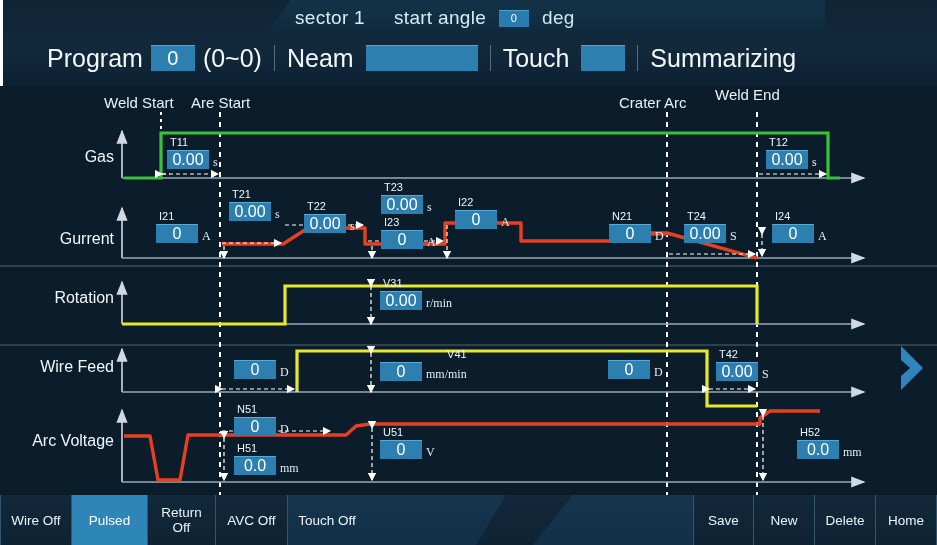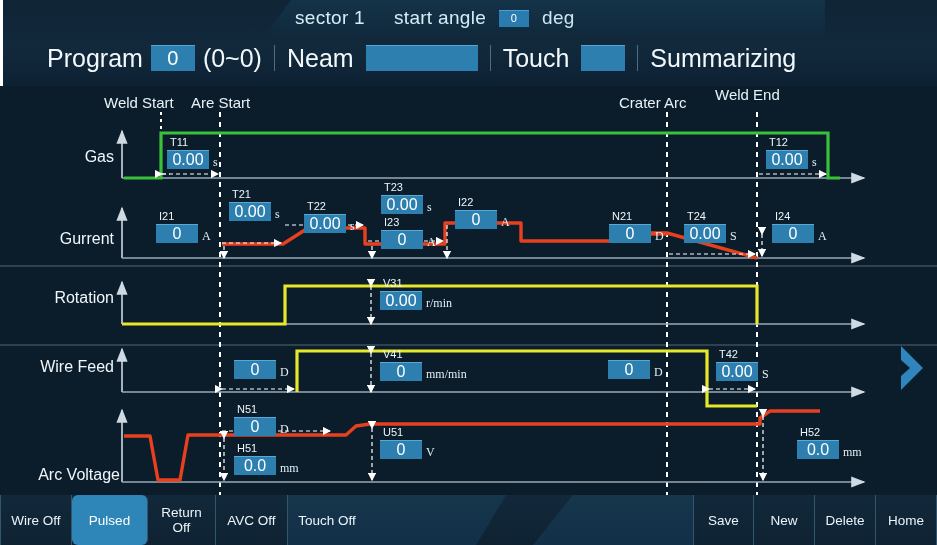--- a/index.html
+++ b/index.html
@@ -123,21 +123,21 @@
     background: linear-gradient(180deg,#12293b 0%,#0e2232 100%);
     display: flex; align-items: stretch;
   }
   .btn {
     display: flex; align-items: center; justify-content: center; text-align: center;
     color: #eaf4fa; font-size: 13.5px; line-height: 15px;
     padding: 0 8px; position: relative;
     border-right: 1px solid #32566e;
   }
   .btn.first { border-left: 1px solid #32566e; }
-  .btn.active { background: #2e86b8; color: #ffffff; border-radius: 6px; }
+  .btn.active { background: #2e86b8; color: #ffffff; }
   .btn.touch {
     background: linear-gradient(180deg,#16364c 0%,#123048 100%);
     border-right: none;
     padding-right: 18px;
   }
   .clockwrap {
     flex: 1; position: relative; display: flex; align-items: center;
     overflow: hidden;
   }
   .clock-slab {
@@ -196,21 +196,21 @@
 
     <div class="marker-lbl" style="left:104px; top:8px;">Weld Start</div>
     <div class="marker-lbl" style="left:191px; top:8px;">Are Start</div>
     <div class="marker-lbl" style="left:619px; top:8px;">Crater Arc</div>
     <div class="marker-lbl" style="left:715px; top:0;">Weld End</div>
 
     <div class="row-lbl" style="left:12px; top:62px;  width:102px;">Gas</div>
     <div class="row-lbl" style="left:12px; top:144px; width:102px;">Gurrent</div>
     <div class="row-lbl" style="left:12px; top:203px; width:102px;">Rotation</div>
     <div class="row-lbl" style="left:12px; top:272px; width:102px;">Wire Feed</div>
-    <div class="row-lbl" style="left:12px;  top:346px; width:108px;margin-top:34px;">Arc Voltage</div>
+    <div class="row-lbl" style="left:6px;  top:346px; width:108px;">Arc Voltage</div>
 
     <svg width="937" height="409" style="position:absolute;left:0;top:0;">
       <defs>
         <marker id="arr" markerWidth="9" markerHeight="7" refX="8" refY="3.5" orient="auto">
           <polygon points="0 0, 9 3.5, 0 7" fill="#cfd9e1"></polygon>
         </marker>
         <marker id="tick-l" markerWidth="7" markerHeight="7" refX="6" refY="3.5" orient="auto">
           <polygon points="0 0, 7 3.5, 0 7" fill="#ffffff"></polygon>
         </marker>
       </defs>
@@ -380,21 +380,21 @@
         <span class="unit">r/min</span>
       </span>
     </div>
 
     <div class="vbox nocap" style="left:234px; top:274px;">
       <span class="rowline">
         <span class="inp">0</span>
         <span class="unit">D</span>
       </span>
     </div>
-    <div class="vbox" style="left:380px; top:262px;">
+    <div class="vbox" style="left:380px; top:262px;text-align:right;">
       <span class="cap">V41</span>
       <span class="rowline">
         <span class="inp">0</span>
         <span class="unit">mm/min</span>
       </span>
     </div>
     <div class="vbox nocap" style="left:608px; top:274px;">
       <span class="rowline">
         <span class="inp">0</span>
         <span class="unit">D</span>

